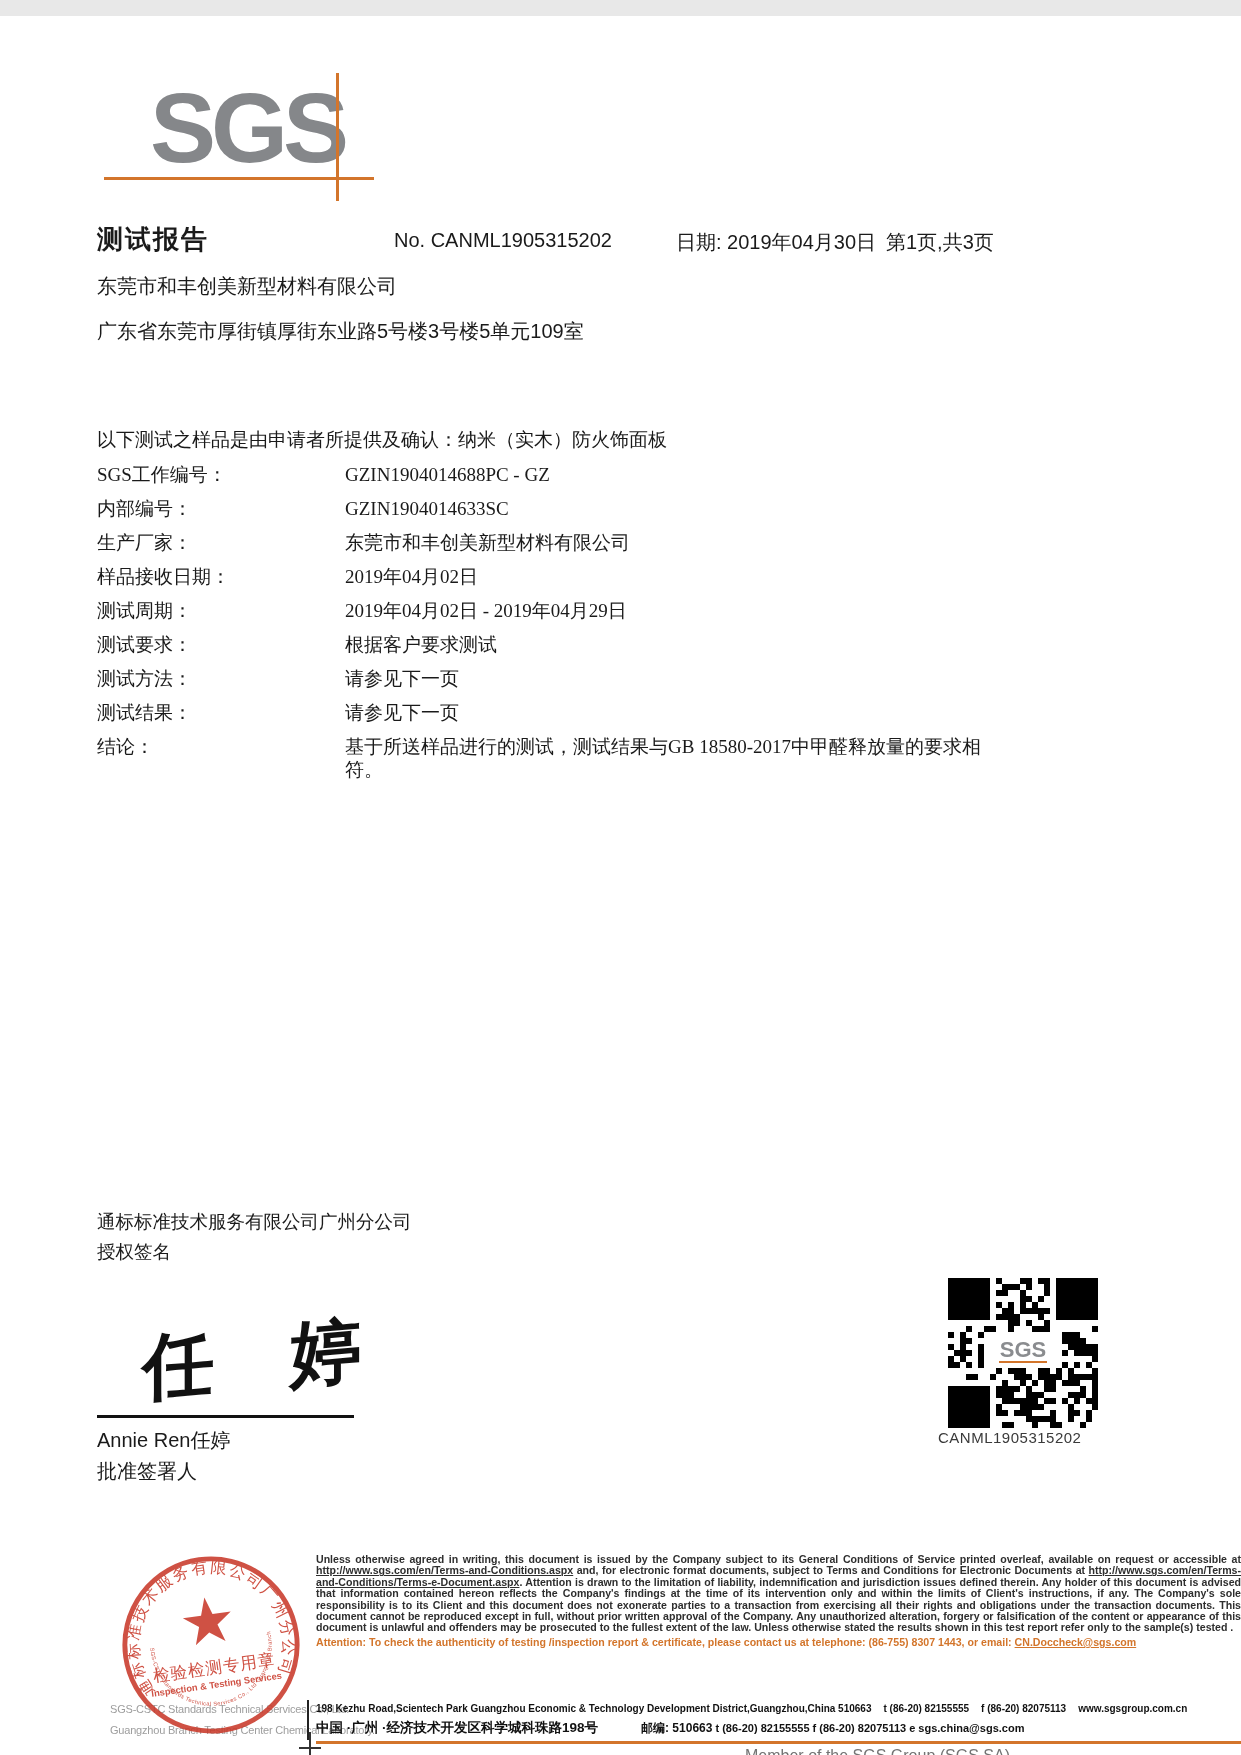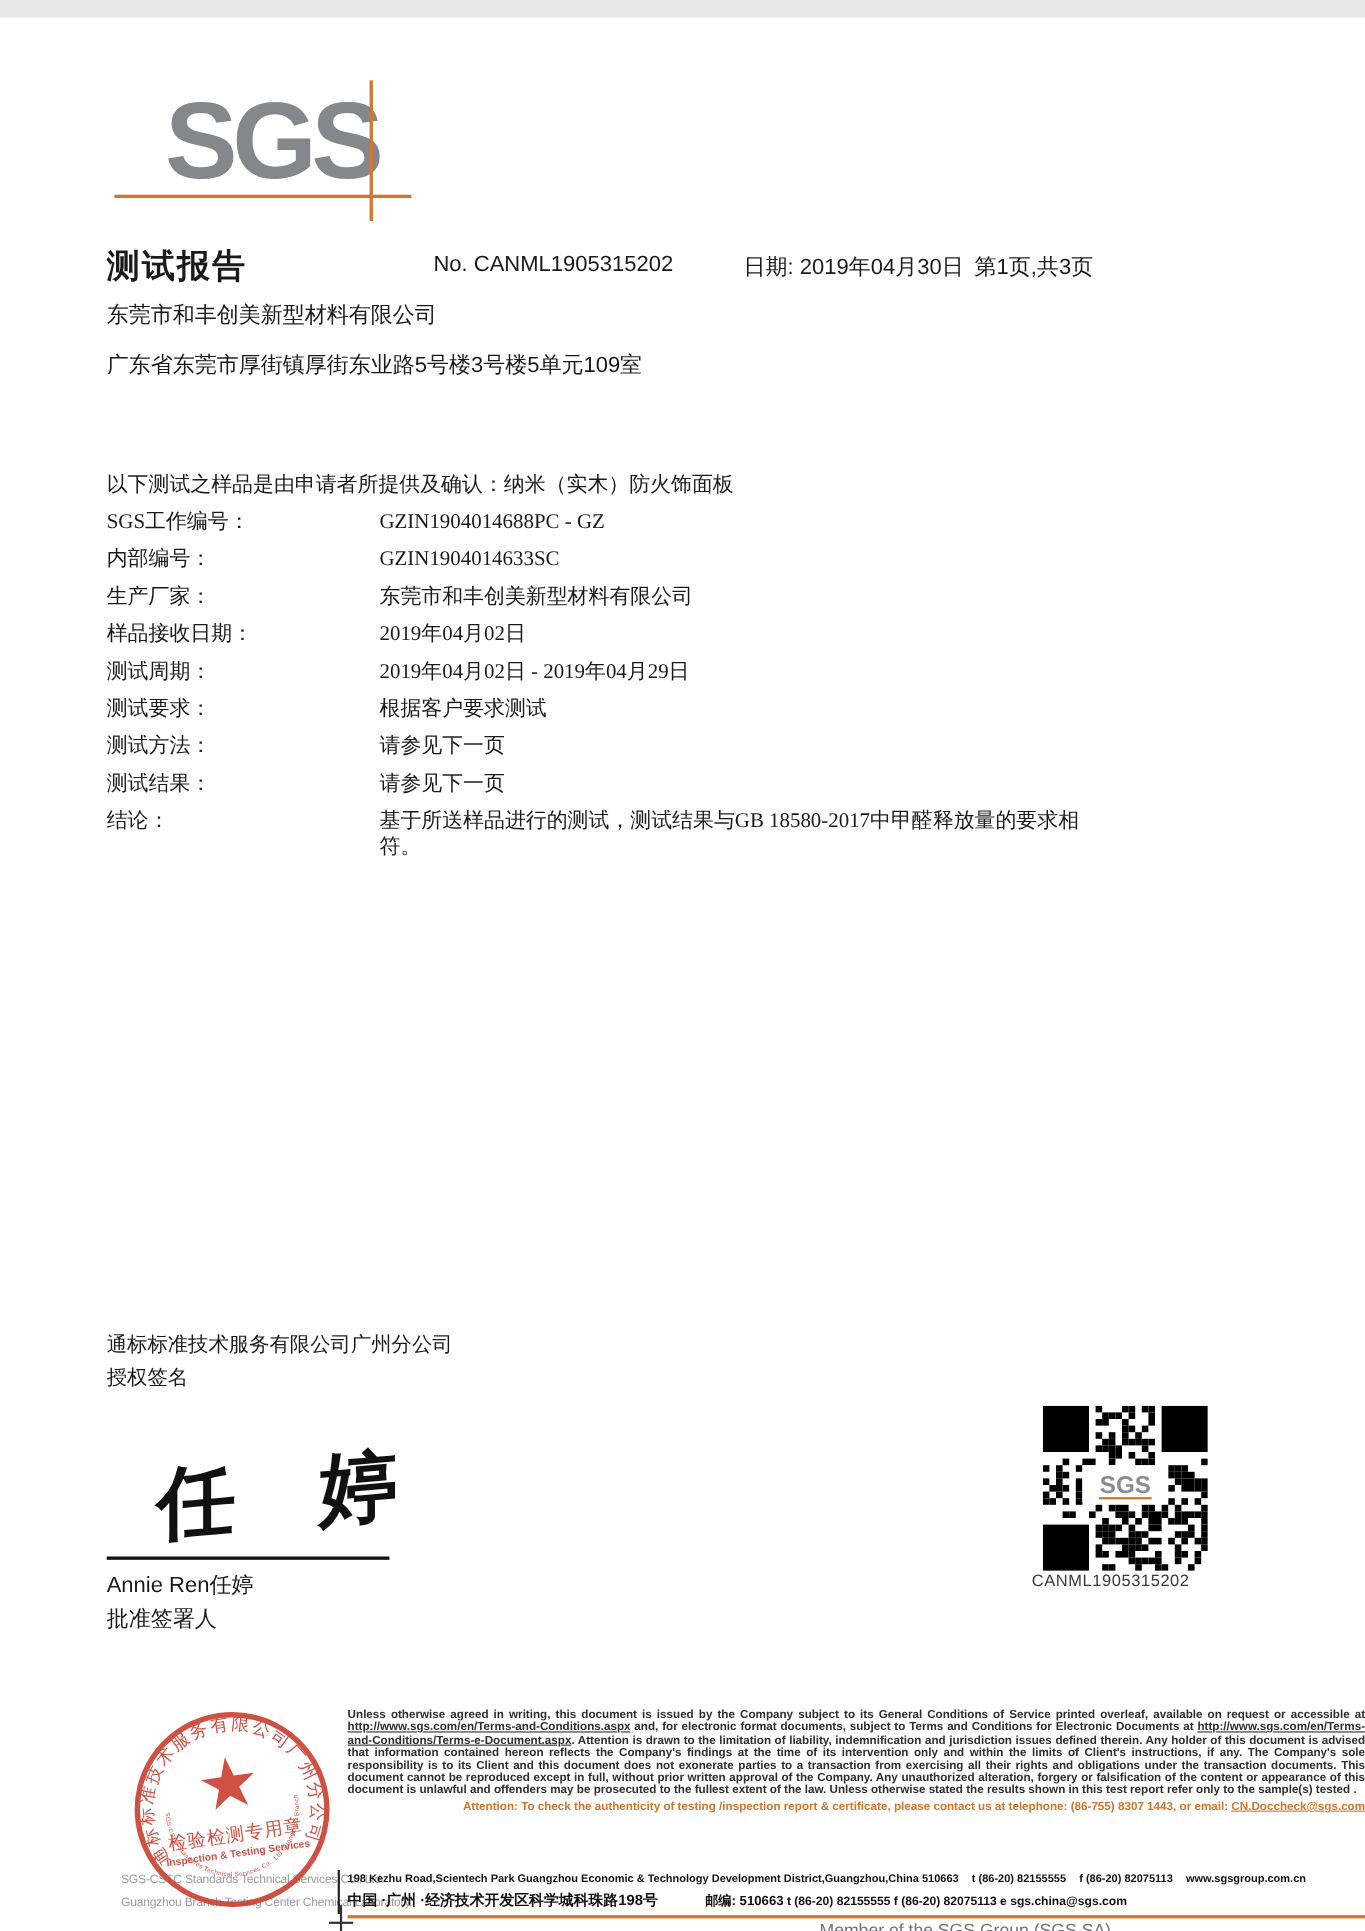--- a/index.html
+++ b/index.html
@@ -6,21 +6,21 @@
   .page{
     position:relative;width:1241px;height:1755px;margin:16px auto;background:#fff;
     font-family:"Liberation Sans","DejaVu Sans",sans-serif;color:#1a1a1a;overflow:hidden;
   }
   .abs{position:absolute;}
   
   .logo-text{left:150px;top:62px;font-size:99px;font-weight:900;letter-spacing:-5px;line-height:1;color:#85878a;}
   .logo-hline{left:104px;top:161px;width:270px;height:3px;background:#d3752b;}
   .logo-vline{left:336px;top:57px;width:3px;height:128px;background:#d3752b;}
   
-  .doc-title{left:97px;top:206px;font-size:30px;font-weight:700;letter-spacing:2px;}
+  .doc-title{left:97px;top:206px;font-size:26px;font-weight:700;letter-spacing:2px;}
   .report-no{left:394px;top:213px;font-size:20px;}
   .hdr-date{left:676px;top:213px;font-size:20px;}
   .hdr-page{left:886px;top:213px;font-size:20px;}
   
   .applicant-name{left:97px;top:257px;font-size:20px;}
   .applicant-address{left:97px;top:302px;font-size:20px;}
   .sample-statement{left:97px;top:411px;font-size:19px;}
   
   .fields{left:97px;top:447px;width:905px;}
   .field-row{display:flex;font-size:19px;line-height:23px;margin-bottom:11px;font-family:Liberation Serif, serif;}
@@ -38,21 +38,21 @@
   .qr-box{left:948px;top:1262px;width:150px;height:150px;}
   .qr-caption{left:938px;top:1413px;width:170px;font-size:15px;color:#3a3a3a;text-align:left;letter-spacing:.5px;}
   
   .stamp{left:118px;top:1536px;width:186px;height:186px;transform:rotate(-8deg);opacity:.88;}
   
   .co-line1{left:110px;top:1687px;font-size:11px;color:#9d9d9d;letter-spacing:-.2px;}
   .co-line2{left:110px;top:1708px;font-size:11px;color:#9d9d9d;letter-spacing:-.2px;}
   
   .legal{left:316px;top:1538px;width:925px;font-size:10.6px;line-height:11.4px;font-weight:700;
          color:#2e2e2e;text-align:justify;}
-  .attention{color:#d3752b;margin-top:3px;text-align:right;}
+  .attention{color:#d3752b;margin-top:3px;text-align:left;}
   .u{text-decoration:underline;}
   
   .addr-sep{left:307px;top:1684px;width:2px;height:40px;background:#222;}
   .addr1{left:316px;top:1687px;width:925px;font-size:10px;font-weight:700;display:flex;gap:12px;white-space:nowrap;color:#111;}
   .addr2{left:316px;top:1703px;width:925px;display:flex;gap:3px;white-space:nowrap;align-items:baseline;color:#111;}
   .addr2 .cn{font-size:13.5px;font-weight:700;}
   .addr2 .small{font-size:11px;font-weight:700;}
   .addr2 .post{margin-left:40px;font-size:12px;font-weight:700;}
   .orange-rule{left:316px;top:1725px;width:925px;height:3px;background:#d3752b;}
   .cross-v{left:309px;top:1716px;width:2px;height:32px;background:#333;}

